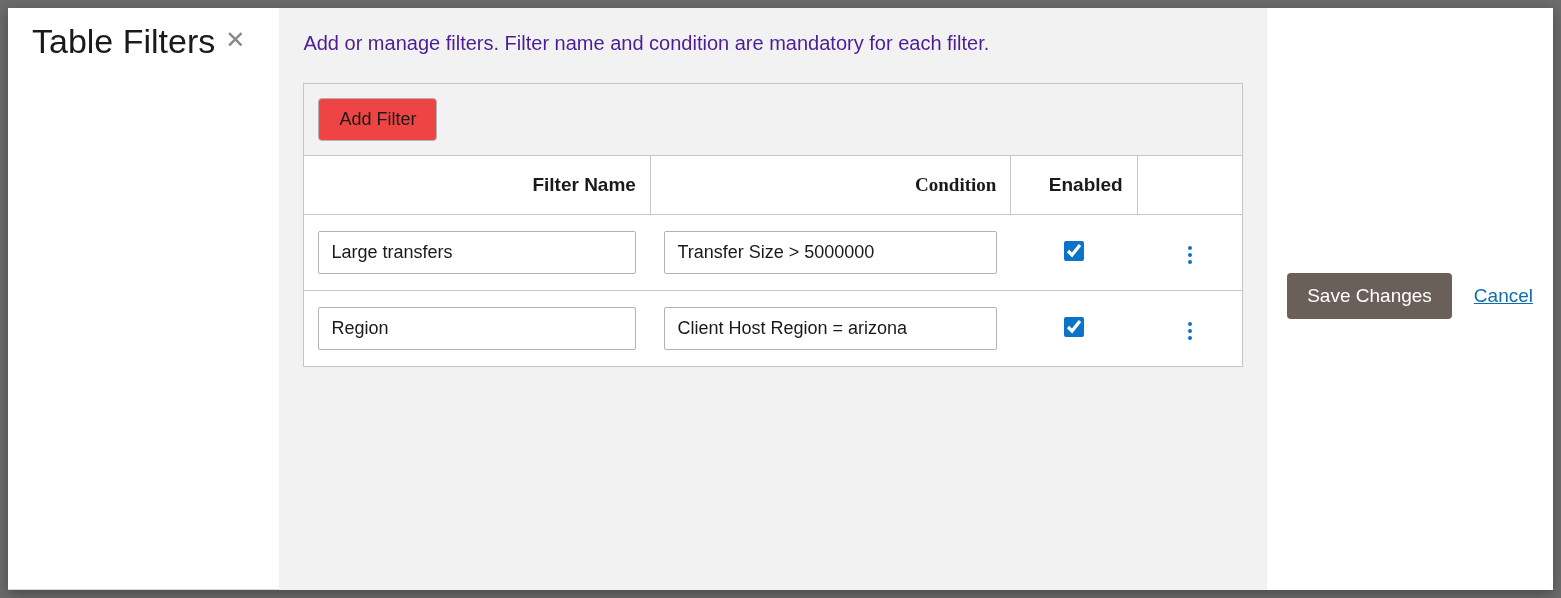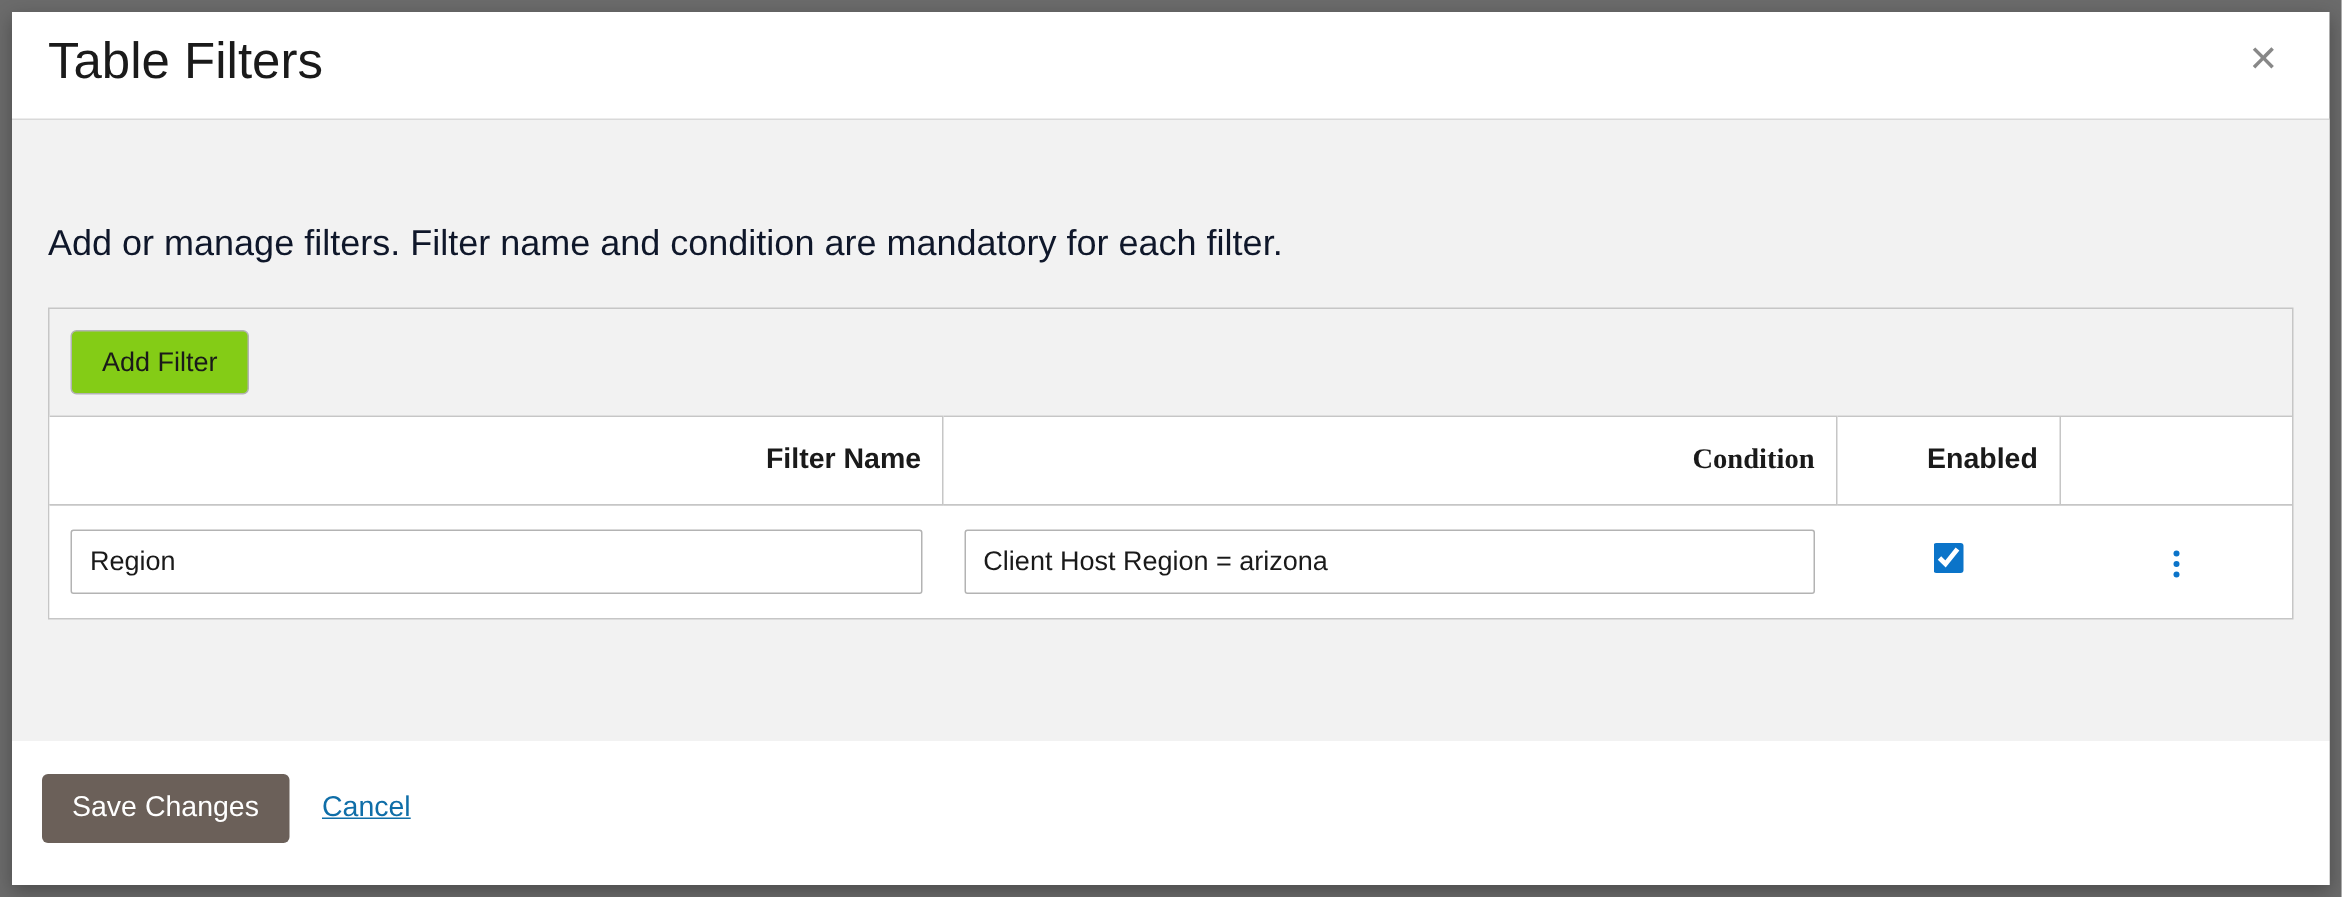--- a/index.html
+++ b/index.html
@@ -13,21 +13,20 @@
       width: 1561px;
       height: 598px;
       padding: 8px;
     }
     .dialog {
       background: #fff;
       width: 100%;
       height: 100%;
       box-shadow: 0 4px 12px rgba(0,0,0,0.3);
       display: flex;
-      flex-direction: column;
     }
     .dialog-header {
       display: flex;
       align-items: flex-start;
       justify-content: space-between;
       padding: 14px 24px 18px 24px;
       border-bottom: 1px solid #d9d9d9;
     }
     .dialog-title {
       font-size: 34px;
@@ -42,34 +41,33 @@
       cursor: pointer;
       padding: 6px 10px;
       line-height: 1;
     }
     .dialog-body {
       background: #f2f2f2;
       padding: 24px 24px 24px 24px;
       flex: 1;
     }
     .description {
-      font-size: 24px;
-      color: #0f172a;
+      font-size: 20px;
+      color: #4c1d95;
       margin-bottom: 28px;
-      margin-top: 45px;
     }
     .filters-panel {
       border: 1px solid #c6c6c6;
       background: #f2f2f2;
     }
     .add-filter-bar {
       padding: 14px 14px;
     }
     .btn-outline {
-      background: #84cc16;
+      background: #ef4444;
       border: 1px solid #b3b3b3;
       border-radius: 4px;
       padding: 10px 20px;
       font-size: 18px;
       color: #1a1a1a;
       cursor: pointer;
     }
     .filters-table {
       width: 100%;
       border-collapse: collapse;
@@ -188,20 +186,40 @@
           <tr>
             <th class="col-name">Filter Name</th>
             <th class="col-cond">Condition</th>
             <th class="col-enabled">Enabled</th>
             <th class="col-actions"></th>
           </tr>
         </thead>
         <tbody>
           <tr>
             <td>
+              <input type="text" class="text-input" value="Large transfers" style="">
+            </td>
+            <td>
+              <input type="text" class="text-input" value="Transfer Size &gt; 5000000" style="">
+            </td>
+            <td class="enabled-cell">
+              <input type="checkbox" class="checkbox" checked="" style="">
+            </td>
+            <td class="actions-cell">
+              <button class="kebab-btn">
+                <span class="kebab-icon">
+                  <span></span>
+                    <span></span>
+                    <span></span>
+                </span>
+              </button>
+            </td>
+          </tr>
+          <tr>
+            <td>
               <input type="text" class="text-input" value="Region" style="">
             </td>
             <td>
               <input type="text" class="text-input" value="Client Host Region = arizona" style="">
             </td>
             <td class="enabled-cell">
               <input type="checkbox" class="checkbox" checked="" style="">
             </td>
             <td class="actions-cell">
               <button class="kebab-btn">

